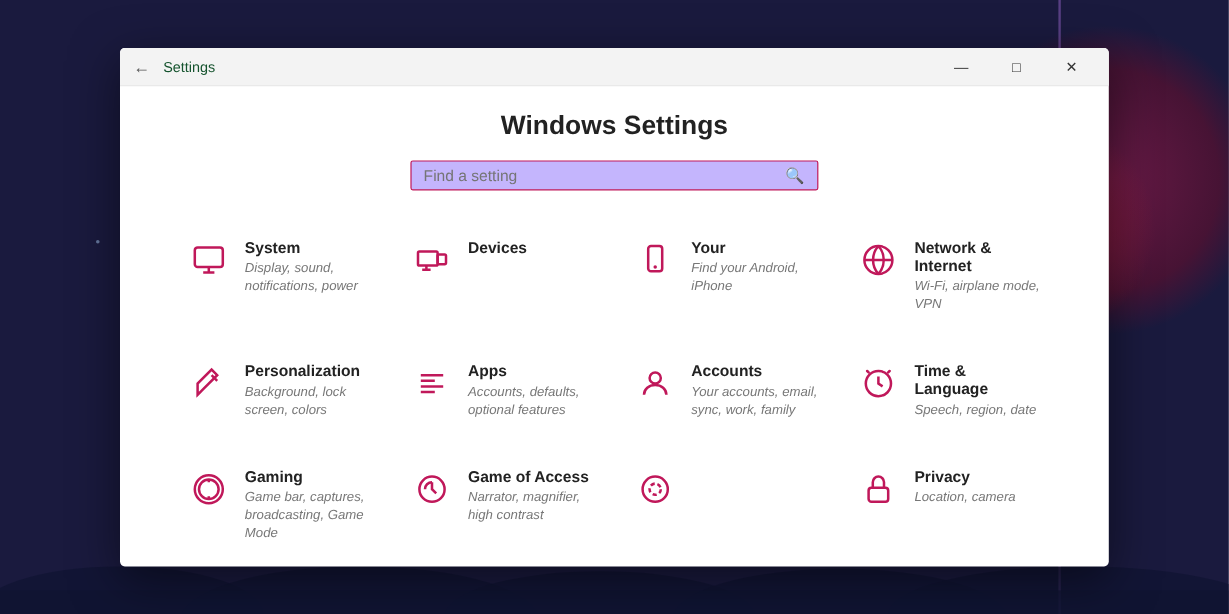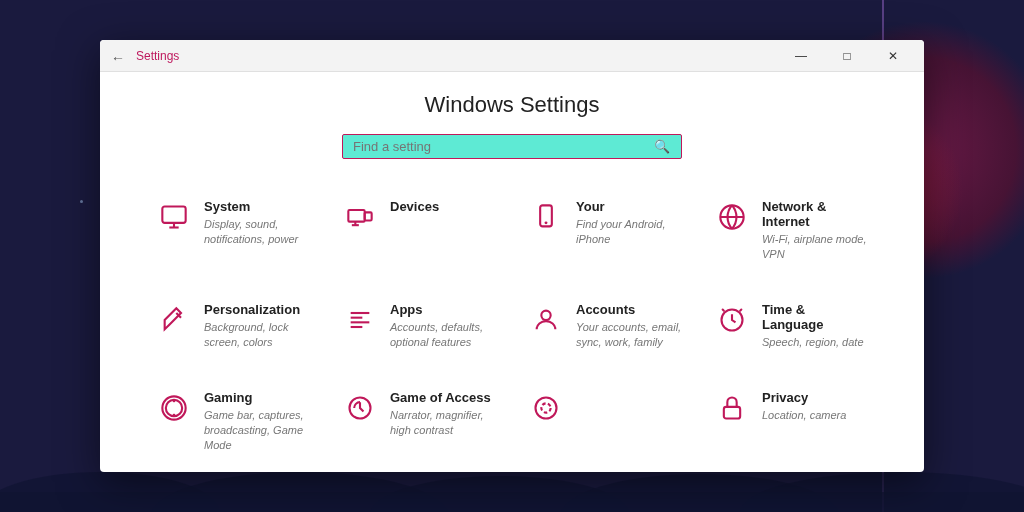--- a/index.html
+++ b/index.html
@@ -80,21 +80,21 @@
       display: flex;
       align-items: center;
       justify-content: center;
       color: #555;
       cursor: pointer;
       font-size: 14px;
       margin-right: 8px;
     }
     .titlebar-title {
       font-size: 12px;
-      color: #be185d;
+      color: #14532d;
       flex: 1;
     }
     .titlebar-controls {
       display: flex;
       gap: 0;
     }
     .titlebar-btn {
       width: 46px;
       height: 32px;
       display: flex;
@@ -109,39 +109,39 @@
     
     .content {
       flex: 1;
       overflow-y: auto;
       padding: 20px 40px 30px;
     }
 
     .page-title {
       text-align: center;
       font-size: 22px;
-      font-weight: 400;
+      font-weight: 700;
       color: #222;
       margin-bottom: 16px;
     }
 
     
     .search-container {
       display: flex;
       justify-content: center;
       margin-bottom: 28px;
     }
     .search-box {
       display: flex;
       align-items: flex-start;
       width: 340px;
       border: 1.5px solid #c0185a;
       border-radius: 2px;
       padding: 4px 10px;
-      background: #5eead4;
+      background: #c4b5fd;
     }
     .search-input {
       flex: 1;
       border: none;
       outline: none;
       font-size: 13px;
       color: #333;
       background: transparent;
     }
     .search-icon-span {

